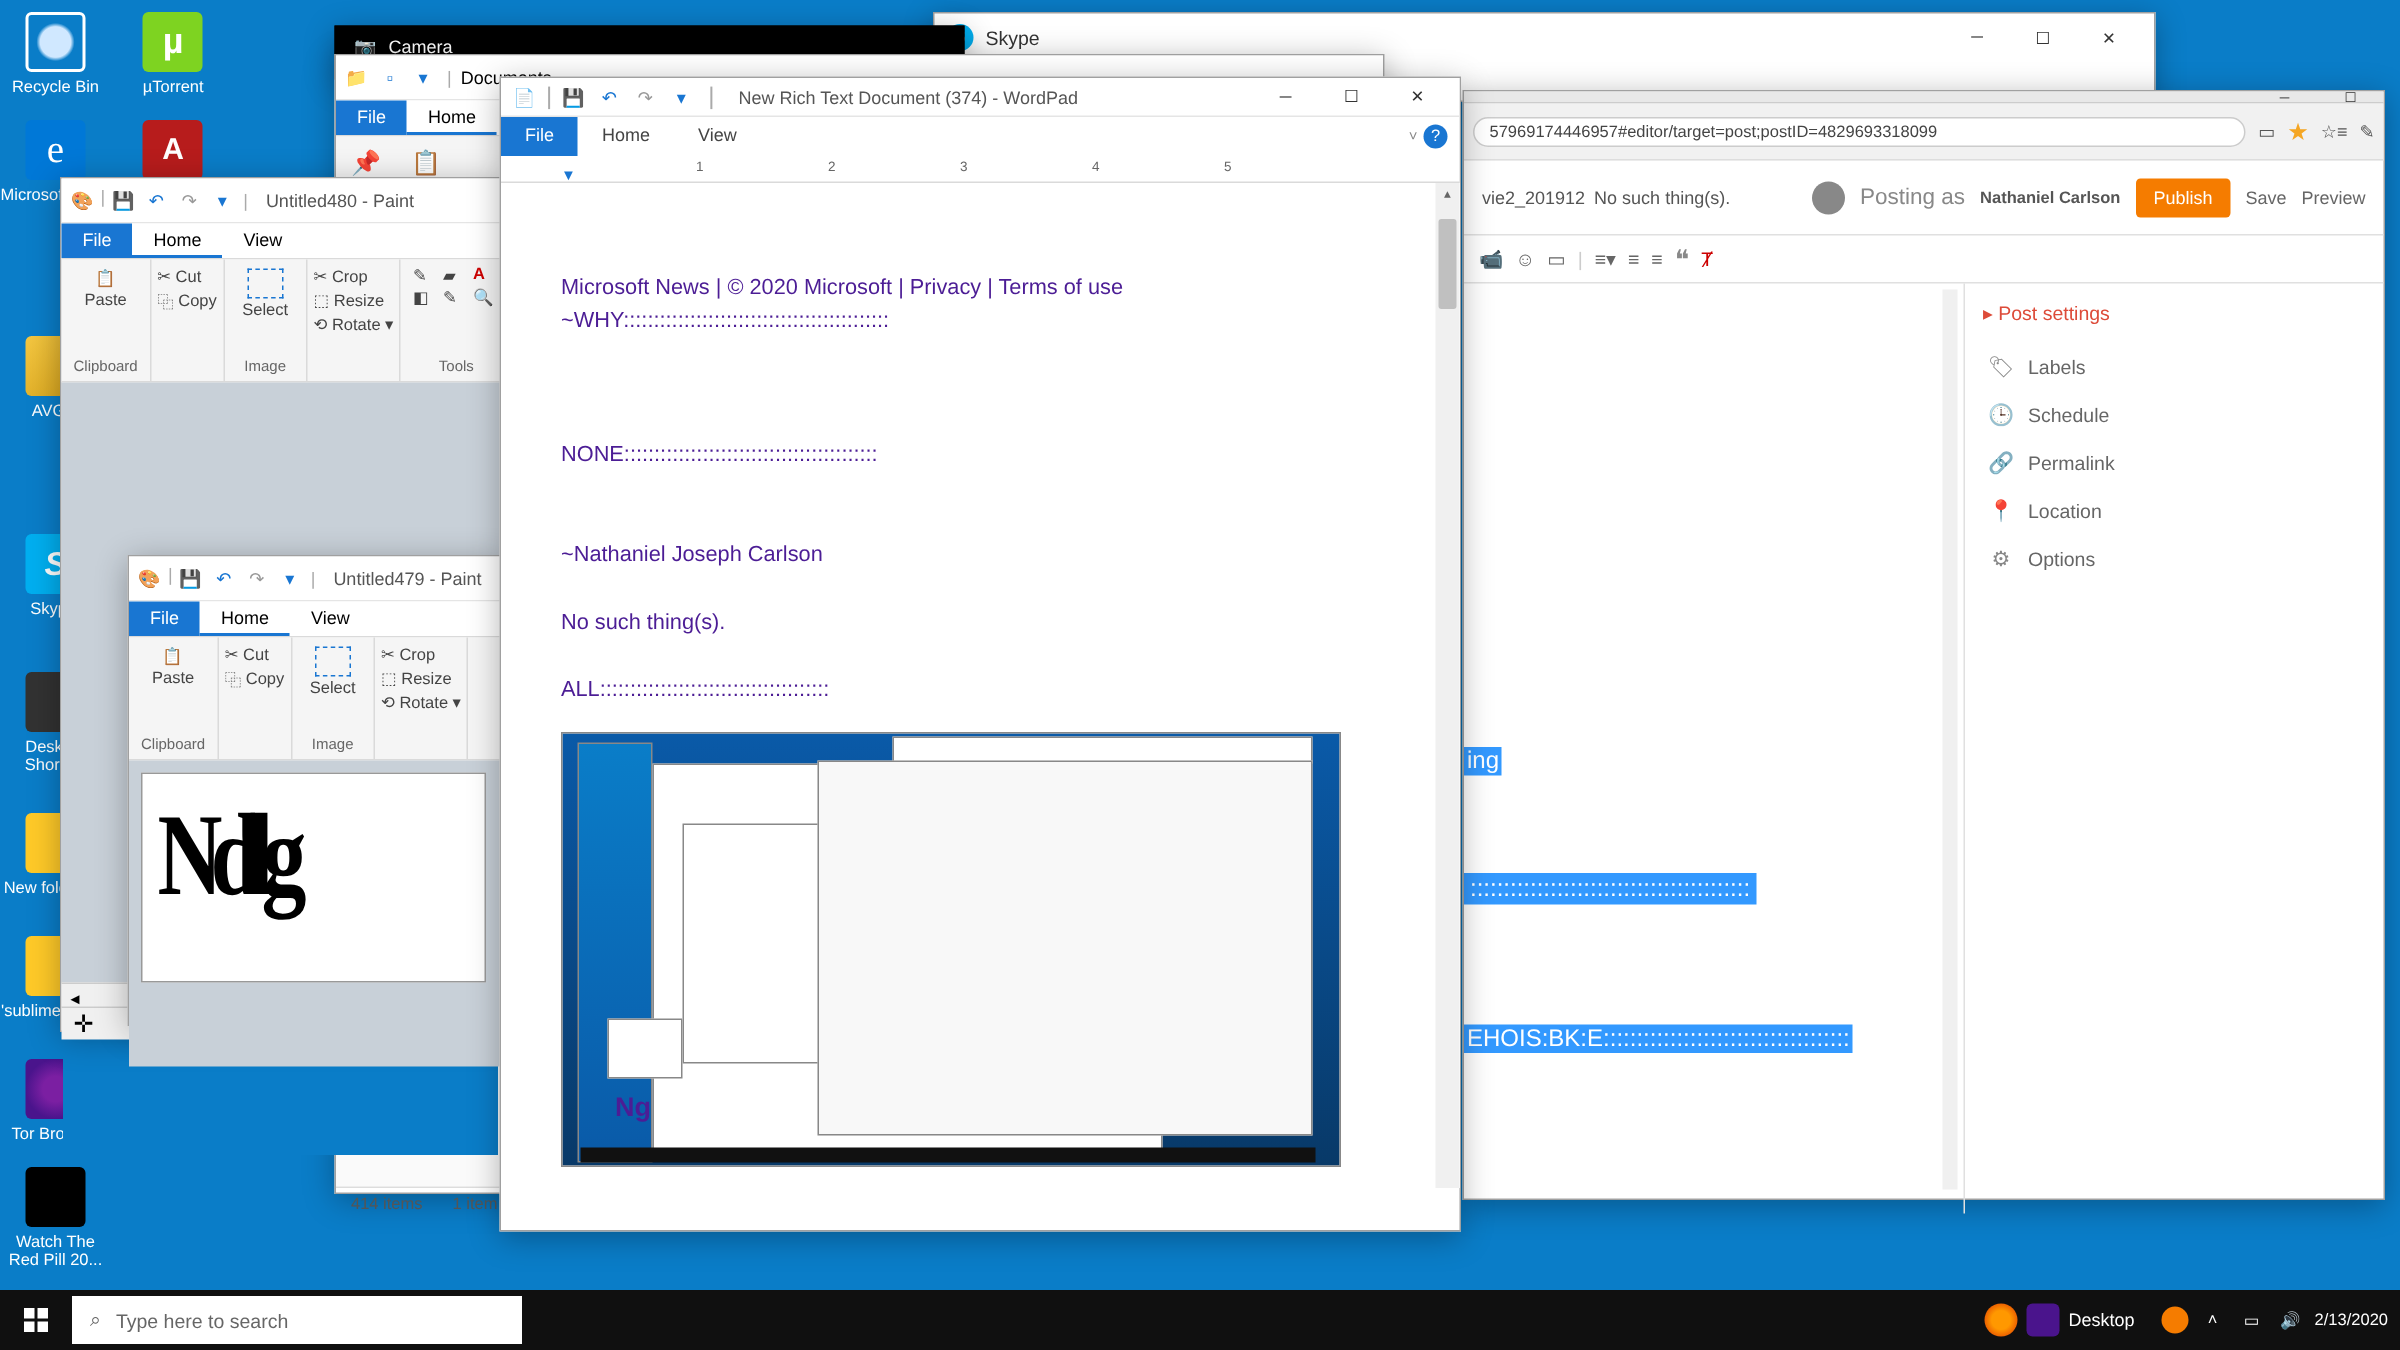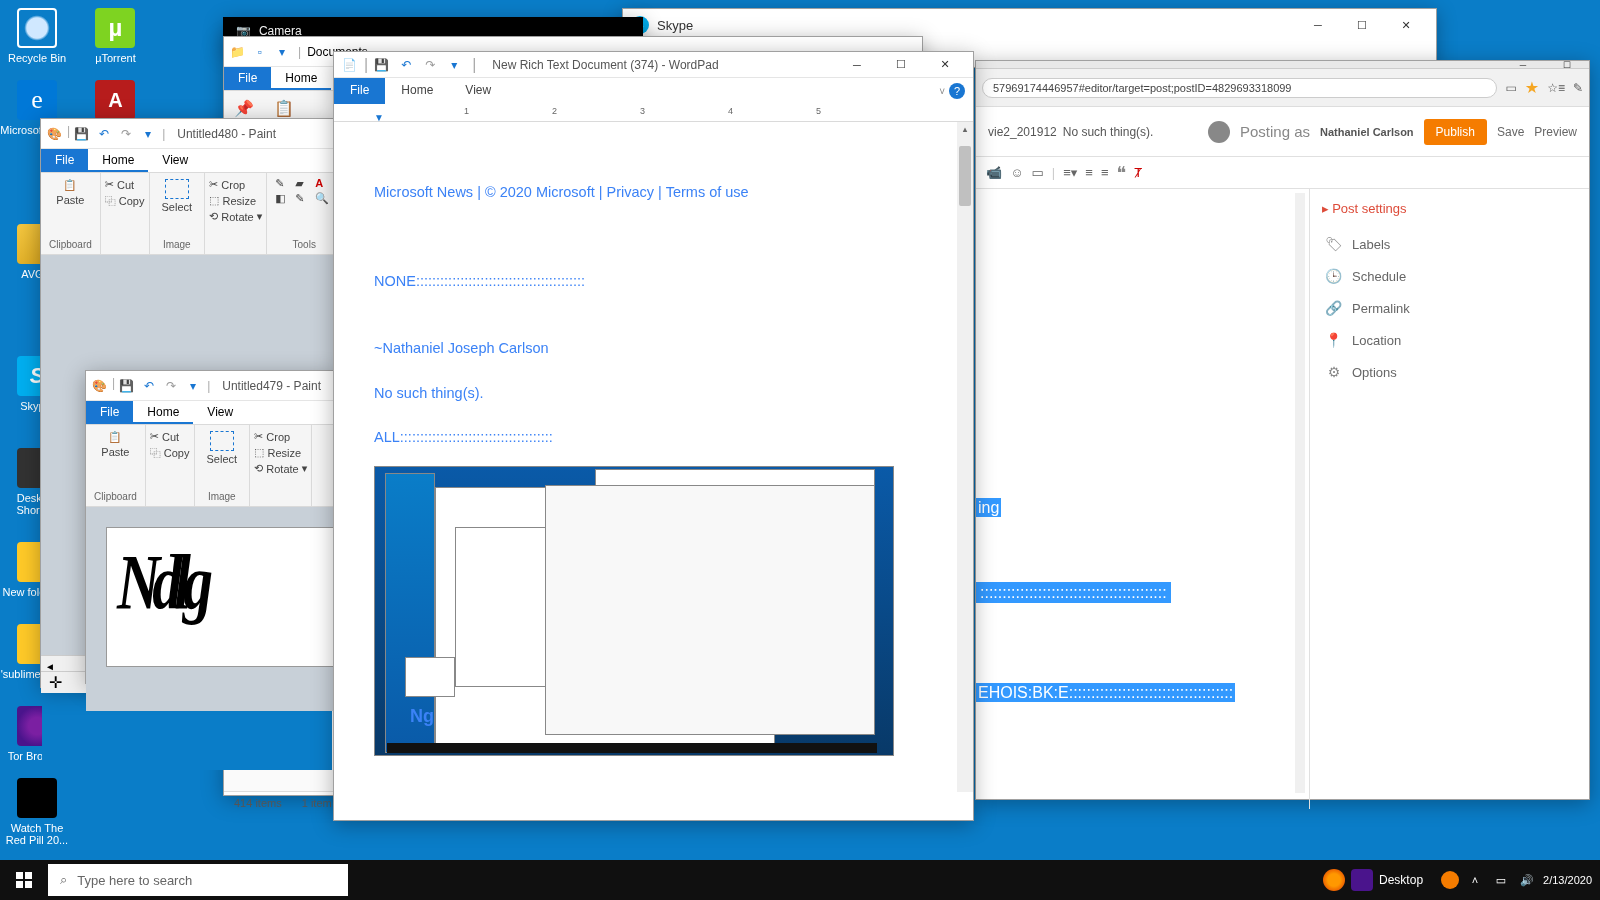--- a/index.html
+++ b/index.html
@@ -90,21 +90,21 @@
 .wp-qat .qbtn{width:20px;height:20px;display:flex;align-items:center;justify-content:center;font-size:12px;color:#1976d2;}
 .wp-title{flex:1;text-align:left;padding-left:8px;font-size:12px;color:#555;}
 .wp-tabs{height:26px;display:flex;font-size:12px;background:#fff;}
 .wp-tab{padding:5px 16px;color:#444;}
 .wp-tab.file{background:#1976d2;color:#fff;}
 .wp-help{margin-left:auto;display:flex;align-items:center;padding-right:8px;gap:4px;}
 .wp-help .help-ico{width:16px;height:16px;background:#1976d2;color:#fff;border-radius:50%;font-size:11px;display:flex;align-items:center;justify-content:center;}
 .ruler{height:18px;background:#fff;border-bottom:1px solid #dadada;position:relative;font-size:9px;color:#666;padding-left:40px;}
 .ruler-mark{position:absolute;top:2px;}
 .doc-area{height:670px;overflow:auto;background:#fff;padding:60px 40px 20px 40px;position:relative;}
-.doc-content{font-family:"Calibri","Segoe UI",sans-serif;font-size:14.5px;color:#3b82f6;line-height:1.4;}
+.doc-content{font-family:"Calibri","Segoe UI",sans-serif;font-size:14.5px;color:#4c1d95;line-height:1.4;}
 .doc-content p{margin:0 0 2px 0;}
 .doc-embed{width:520px;height:290px;background:linear-gradient(180deg,#0a5aa8,#083968);margin-top:18px;border:1px solid #888;position:relative;overflow:hidden;}
 .emb-win{position:absolute;background:#fff;border:1px solid #888;font-size:6px;}
 .scroll-v{position:absolute;right:0;top:0;width:16px;bottom:0;background:#f0f0f0;}
 .scroll-thumb{position:absolute;right:2px;top:24px;width:12px;height:60px;background:#c0c0c0;border-radius:2px;}
 
 
 .desktop2{position:absolute;left:42px;top:250px;width:290px;height:520px;background:linear-gradient(#0a7dc8,#0a7dc8);z-index:5;}
 
 
@@ -408,21 +408,21 @@
           </div>
         <div class="ribbon-item">
             <span>⬚</span>
             <span>Resize</span>
           </div>
         <div class="ribbon-item"><span>⟲</span><span>Rotate</span> ▾</div>
       </div>
       <span class="grp-label">&nbsp;</span>
     </div>
   </div>
-  <div style="height:204px;background:#c8d0d8;padding:16px;font-style:italic;">
+  <div style="height:204px;background:#c8d0d8;padding:4px;">
     <div class="canvas" style="width:230px;height:140px;">
       <div class="scribble">Ndlg</div>
     </div>
   </div>
 </div>
 
 <div class="window browser" style="z-index:30;">
   <div style="height:8px;background:#e8e8e8;border-bottom:1px solid #ccc;display:flex;justify-content:flex-end;">
     <div class="win-btn" style="height:8px;font-size:9px">─</div>
     <div class="win-btn" style="height:8px;font-size:9px">☐</div>
@@ -525,20 +525,21 @@
     <span class="ruler-mark" style="left:394px">4</span>
     <span class="ruler-mark" style="left:482px">5</span>
   </div>
   <div class="doc-area">
     <div class="scroll-v">
       <div style="text-align:center;font-size:9px;color:#666;padding-top:2px">▴</div>
       <div class="scroll-thumb"></div>
     </div>
     <div class="doc-content">
       <p>Microsoft News | © 2020 Microsoft | Privacy | Terms of use</p>
+      <p>~WHY::::::::::::::::::::::::::::::::::::::::::::</p>
       <p>&nbsp;</p>
         <p>&nbsp;</p>
         <p>&nbsp;</p>
       <p>NONE::::::::::::::::::::::::::::::::::::::::::</p>
       <p>&nbsp;</p>
         <p>&nbsp;</p>
       <p>~Nathaniel Joseph Carlson</p>
       <p>&nbsp;</p>
       <p>No such thing(s).</p>
       <p>&nbsp;</p>

